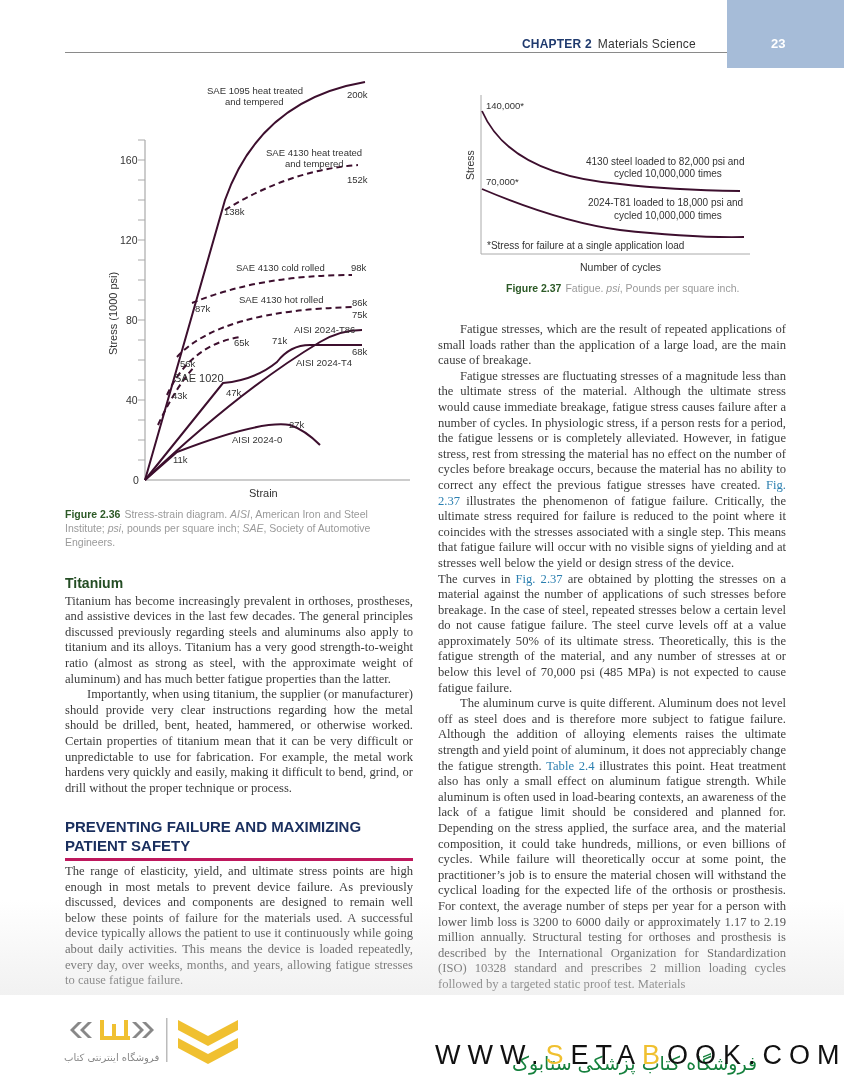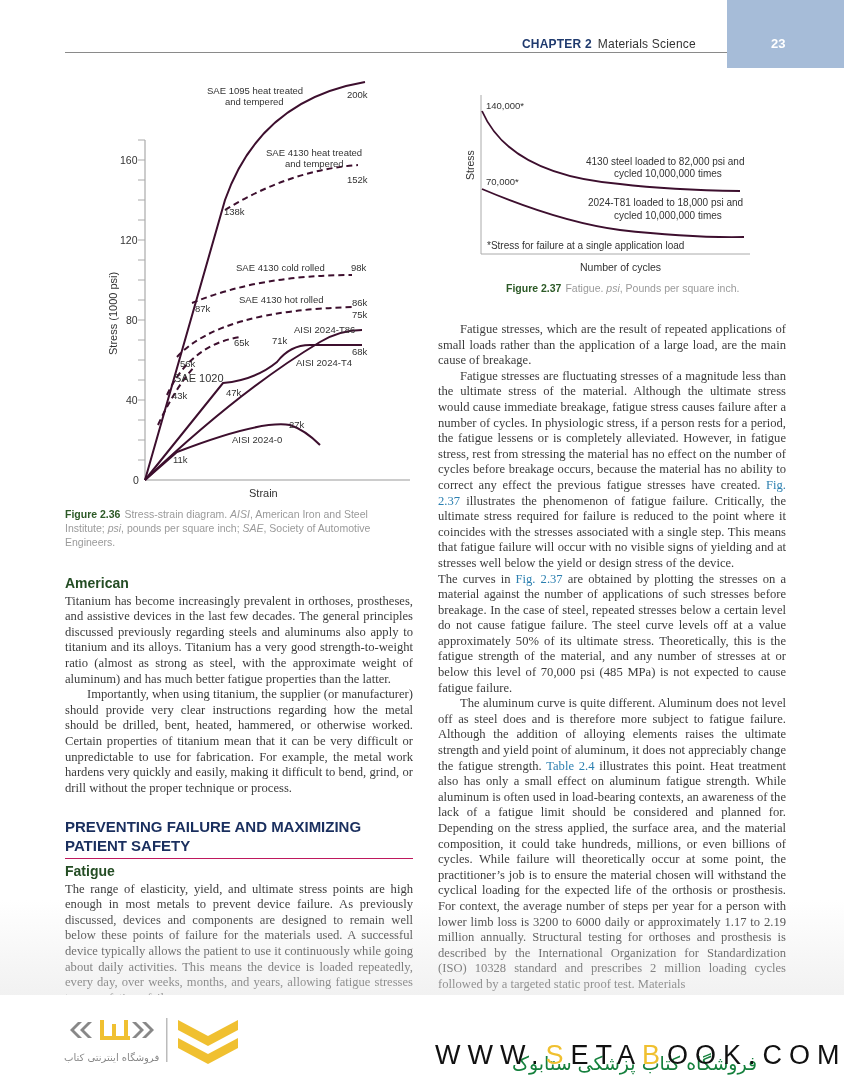--- a/index.html
+++ b/index.html
@@ -11,21 +11,21 @@
   .hdr-page span{position:absolute;left:44px;top:36px;font-family:"Liberation Sans",sans-serif;font-weight:bold;color:#fff;font-size:13px;}
   .fig{position:absolute;}
   .chart-text{font-family:"Liberation Sans",sans-serif;font-size:9.5px;fill:#333;}
   .caption{position:absolute;font-family:"Liberation Sans",sans-serif;font-size:10.5px;color:#9a9a9a;line-height:14px;}
   .caption b{color:#2d5a27;font-weight:bold;margin-right:4px;}
   .caption i{font-style:italic;}
   .col{position:absolute;font-size:12.6px;line-height:15.6px;text-align:justify;color:#3c3c3c;}
   .col p{margin:0;}
   .col p.ind{text-indent:22px;}
   .h3{font-family:"Liberation Sans",sans-serif;font-weight:bold;color:#244d24;font-size:14px;margin:0 0 2px 0;}
-  .h2{position:absolute;left:65px;top:817px;width:348px;font-family:"Liberation Sans",sans-serif;font-weight:bold;color:#1a2f5e;font-size:15px;line-height:19px;border-bottom:1px solid #be185d;padding-bottom:3px;}
+  .h2{position:absolute;left:65px;top:817px;width:348px;font-family:"Liberation Sans",sans-serif;font-weight:bold;color:#1a2f5e;font-size:15px;line-height:19px;border-bottom:3px solid #be185d;padding-bottom:3px;}
   a.lnk{color:#2b7fb0;text-decoration:none;}
   .fade{position:absolute;left:0;top:900px;width:844px;height:95px;background:linear-gradient(to bottom,rgba(255,255,255,0),rgba(230,230,230,0.55));pointer-events:none;}
   .footer{position:absolute;left:0;top:995px;width:844px;height:85px;background:#fff;}
   .ft-fa{position:absolute;left:512px;top:1012px;font-family:"DejaVu Sans",sans-serif;font-size:19px;color:#15803d;direction:rtl;margin-top:40px;}
   .ft-url{position:absolute;left:435px;top:1040px;font-family:"Liberation Sans",sans-serif;font-size:27px;letter-spacing:7px;color:#111;}
   .ft-url .y{color:#f0c030;}
   .logo-sub{position:absolute;left:64px;top:1052px;font-family:"DejaVu Sans",sans-serif;font-size:10px;color:#888;direction:rtl;}
 </style>
 </head>
 <body>
@@ -129,29 +129,28 @@
   <text class="chart-text" x="614" y="219" style="font-size:10px">cycled 10,000,000 times</text>
   <text class="chart-text" x="487" y="249" style="font-size:10px">*Stress for failure at a single application load</text>
   <text class="chart-text" x="580" y="271" style="font-size:10.5px">Number of cycles</text>
   <text class="chart-text" x="474" y="180" style="font-size:10.5px" transform="rotate(-90 474 180)">Stress</text>
 </svg>
 <div class="caption" style="left:490px;top:281px;width:300px;margin-left:16px;">
   <b>Figure 2.37</b><span>Fatigue.</span> <i>psi</i><span>, Pounds per square inch.</span>
 </div>
 
 <div class="col" style="left:65px;top:576px;width:348px;">
-  <div class="h3">American</div>
+  <div class="h3">Titanium</div>
   <p>Titanium has become increasingly prevalent in orthoses, prostheses, and assistive devices in the last few decades. The general principles discussed previously regarding steels and aluminums also apply to titanium and its alloys. Titanium has a very good strength-to-weight ratio (almost as strong as steel, with the approximate weight of aluminum) and has much better fatigue properties than the latter.</p>
   <p class="ind">Importantly, when using titanium, the supplier (or manufacturer) should provide very clear instructions regarding how the metal should be drilled, bent, heated, hammered, or otherwise worked. Certain properties of titanium mean that it can be very difficult or unpredictable to use for fabrication. For example, the metal work hardens very quickly and easily, making it difficult to bend, grind, or drill without the proper technique or process.</p>
 </div>
 
 <div class="h2">PREVENTING FAILURE AND MAXIMIZING PATIENT SAFETY</div>
 
 <div class="col" style="left:65px;top:864px;width:348px;">
-  <div class="h3">Fatigue</div>
   <p>The range of elasticity, yield, and ultimate stress points are high enough in most metals to prevent device failure. As previously discussed, devices and components are designed to remain well below these points of failure for the materials used. A successful device typically allows the patient to use it continuously while going about daily activities. This means the device is loaded repeatedly, every day, over weeks, months, and years, allowing fatigue stresses to cause fatigue failure.</p>
 </div>
 
 <div class="col" style="left:438px;top:322px;width:348px;">
   <p class="ind">Fatigue stresses, which are the result of repeated applications of small loads rather than the application of a large load, are the main cause of breakage.</p>
   <p class="ind"><span>Fatigue stresses are fluctuating stresses of a magnitude less than the ultimate stress of the material. Although the ultimate stress would cause immediate breakage, fatigue stress causes failure after a number of cycles. In physiologic stress, if a person rests for a period, the fatigue lessens or is completely alleviated. However, in fatigue stress, rest from stressing the material has no effect on the number of cycles before breakage occurs, because the material has no ability to correct any effect the previous fatigue stresses have created. </span><a class="lnk" href="#">Fig. 2.37</a><span> illustrates the phenomenon of fatigue failure. Critically, the ultimate stress required for failure is reduced to the point where it coincides with the stresses associated with a single step. This means that fatigue failure will occur with no visible signs of yielding and at stresses well below the yield or design stress of the device.</span></p>
   <p><span>The curves in </span><a class="lnk" href="#">Fig. 2.37</a><span> are obtained by plotting the stresses on a material against the number of applications of such stresses before breakage. In the case of steel, repeated stresses below a certain level do not cause fatigue failure. The steel curve levels off at a value approximately 50% of its ultimate stress. Theoretically, this is the fatigue strength of the material, and any number of stresses at or below this level of 70,000 psi (485 MPa) is not expected to cause fatigue failure.</span></p>
   <p class="ind"><span>The aluminum curve is quite different. Aluminum does not level off as steel does and is therefore more subject to fatigue failure. Although the addition of alloying elements raises the ultimate strength and yield point of aluminum, it does not appreciably change the fatigue strength. </span><a class="lnk" href="#">Table 2.4</a><span> illustrates this point. Heat treatment also has only a small effect on aluminum fatigue strength. While aluminum is often used in load-bearing contexts, an awareness of the lack of a fatigue limit should be considered and planned for. Depending on the stress applied, the surface area, and the material composition, it could take hundreds, millions, or even billions of cycles. While failure will theoretically occur at some point, the practitioner’s job is to ensure the material chosen will withstand the cyclical loading for the expected life of the orthosis or prosthesis. For context, the average number of steps per year for a person with lower limb loss is 3200 to 6000 daily or approximately 1.17 to 2.19 million annually. Structural testing for orthoses and prosthesis is described by the International Organization for Standardization (ISO) 10328 standard and prescribes 2 million loading cycles followed by a targeted static proof test. Materials</span></p>
 </div>
 

